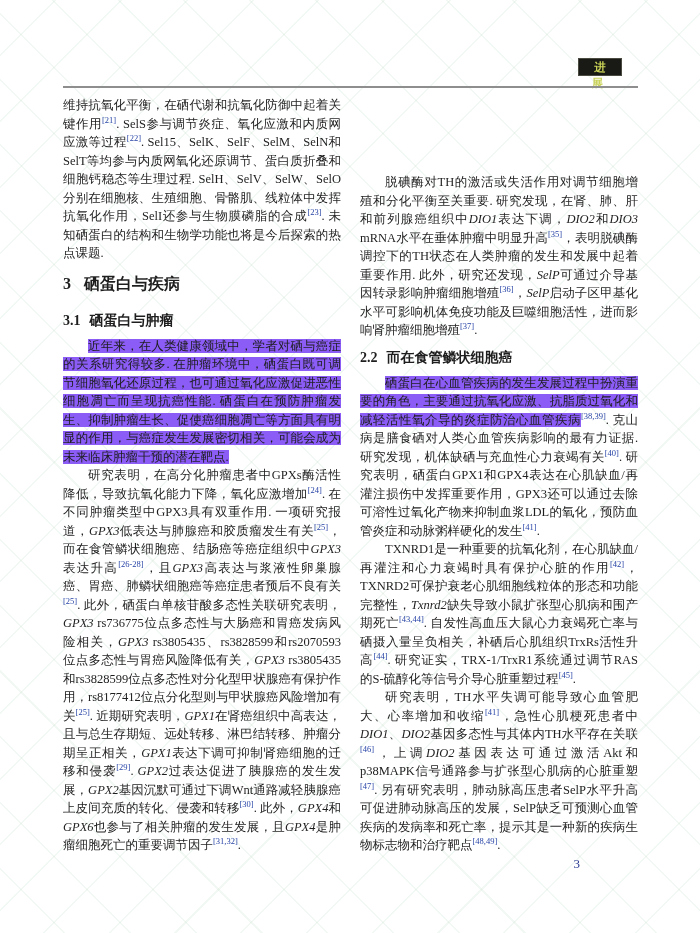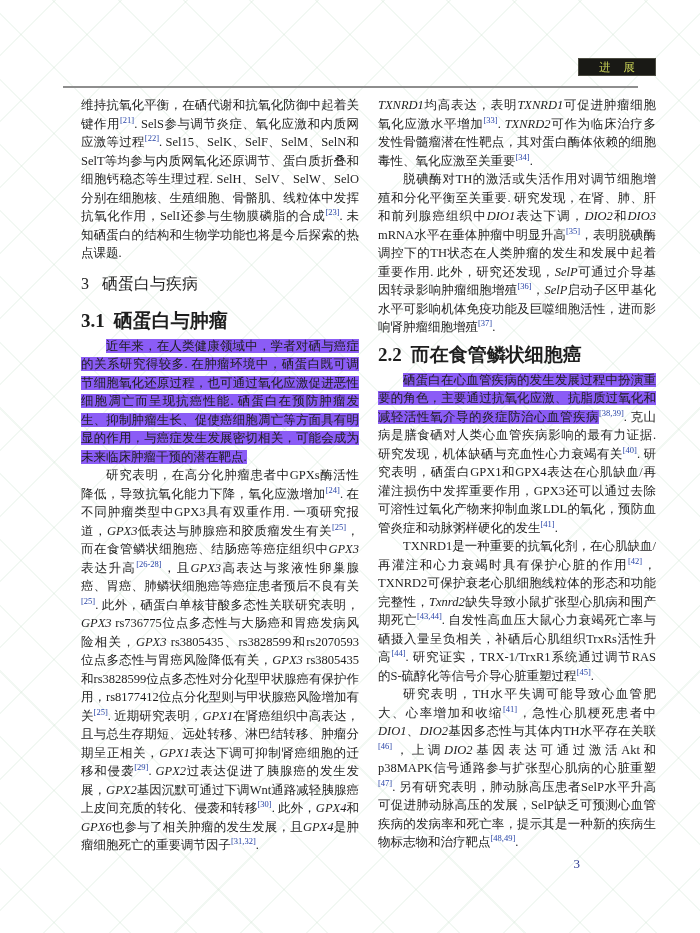--- a/index.html
+++ b/index.html
@@ -9,34 +9,34 @@
     color:#1e1e1e;
   }
   .watermark {
     position:absolute; inset:0; pointer-events:none;
     background-image:
       repeating-linear-gradient(45deg,  transparent 0 45px, rgba(140,190,145,0.20) 45px 46.5px),
       repeating-linear-gradient(-45deg, transparent 0 45px, rgba(140,190,145,0.20) 45px 46.5px);
     opacity:.55;
   }
   .badge {
-    position:absolute; left:578px; top:58px; width:78px; height:18px;
+    position:absolute; left:578px; top:58px; width:44px; height:18px;
     background:#191915; border:1px solid #4a4a40; box-sizing:border-box;
-    color:#c9d257; font-size:11.5px; font-weight:normal; line-height:16px;
+    color:#c9d257; font-size:11.5px; font-weight:bold; line-height:16px;
     text-align:center; letter-spacing:5px; text-indent:5px;
     font-family:"Liberation Sans","DejaVu Sans",sans-serif;
   }
   .rule { position:absolute; left:63px; top:86px; width:575px; height:2px; background:#8e8e8e; }
-  .content { position:absolute; left:81px; top:96px; width:575px; display:flex; gap:19px; }
+  .content { position:absolute; left:63px; top:96px; width:575px; display:flex; gap:19px;align-items:flex-end; }
   .col { width:278px; font-size:12.5px; line-height:18.5px; text-align:justify; }
   p.para { margin:0; }
   p.indent { text-indent:2em; }
-  .h1 { font-size:16px; font-weight:normal; margin:11px 0 18px; line-height:20px; }
+  .h1 { font-size:16px; font-weight:bold; margin:11px 0 18px; line-height:20px; }
   .h1 .hnum { margin-right:13px; }
-  .h2 { font-size:19px; font-weight:bold; margin:9px 0 7px; line-height:18px; }
+  .h2 { font-size:14px; font-weight:bold; margin:9px 0 7px; line-height:18px; }
   .h2 .hnum { margin-right:9px; }
   .seg-n {}
   .seg-i { font-style:italic; }
   .seg-h { background:#8b5cf6; }
   sup.seg-c { color:#2743a6; font-size:8.5px; line-height:0; letter-spacing:0; }
   .pagenum {
     position:absolute; left:540px; top:856px; width:40px; text-align:right;
     color:#27368f; font-size:13px; font-family:"Liberation Serif","DejaVu Serif",serif;
   }
 </style>
@@ -51,21 +51,20 @@
 
   <div class="content">
     <div class="col" id="col-left">
         <p class="para"><span class="seg-n">维持抗氧化平衡，在硒代谢和抗氧化防御中起着关键作用</span><sup class="seg-c">[21]</sup><span class="seg-n">. SelS参与调节炎症、氧化应激和内质网应激等过程</span><sup class="seg-c">[22]</sup><span class="seg-n">. Sel15、SelK、SelF、SelM、SelN和SelT等均参与内质网氧化还原调节、蛋白质折叠和细胞钙稳态等生理过程. SelH、SelV、SelW、SelO分别在细胞核、生殖细胞、骨骼肌、线粒体中发挥抗氧化作用，SelI还参与生物膜磷脂的合成</span><sup class="seg-c">[23]</sup><span class="seg-n">. 未知硒蛋白的结构和生物学功能也将是今后探索的热点课题.</span></p>
         <div class="h1"><span class="hnum">3</span><span>硒蛋白与疾病</span></div>
         <div class="h2"><span class="hnum">3.1</span><span>硒蛋白与肿瘤</span></div>
         <p class="para indent"><span class="seg-h">近年来，在人类健康领域中，学者对硒与癌症的关系研究得较多. 在肿瘤环境中，硒蛋白既可调节细胞氧化还原过程，也可通过氧化应激促进恶性细胞凋亡而呈现抗癌性能. 硒蛋白在预防肿瘤发生、抑制肿瘤生长、促使癌细胞凋亡等方面具有明显的作用，与癌症发生发展密切相关，可能会成为未来临床肿瘤干预的潜在靶点.</span></p>
         <p class="para indent"><span class="seg-n">研究表明，在高分化肿瘤患者中GPXs酶活性降低，导致抗氧化能力下降，氧化应激增加</span><sup class="seg-c">[24]</sup><span class="seg-n">. 在不同肿瘤类型中GPX3具有双重作用. 一项研究报道，</span><span class="seg-i">GPX3</span><span class="seg-n">低表达与肺腺癌和胶质瘤发生有关</span><sup class="seg-c">[25]</sup><span class="seg-n">，而在食管鳞状细胞癌、结肠癌等癌症组织中</span><span class="seg-i">GPX3</span><span class="seg-n">表达升高</span><sup class="seg-c">[26-28]</sup><span class="seg-n">，且</span><span class="seg-i">GPX3</span><span class="seg-n">高表达与浆液性卵巢腺癌、胃癌、肺鳞状细胞癌等癌症患者预后不良有关</span><sup class="seg-c">[25]</sup><span class="seg-n">. 此外，硒蛋白单核苷酸多态性关联研究表明，</span><span class="seg-i">GPX3</span><span class="seg-n"> rs736775位点多态性与大肠癌和胃癌发病风险相关，</span><span class="seg-i">GPX3</span><span class="seg-n"> rs3805435、rs3828599和rs2070593位点多态性与胃癌风险降低有关，</span><span class="seg-i">GPX3</span><span class="seg-n"> rs3805435和rs3828599位点多态性对分化型甲状腺癌有保护作用，rs8177412位点分化型则与甲状腺癌风险增加有关</span><sup class="seg-c">[25]</sup><span class="seg-n">. 近期研究表明，</span><span class="seg-i">GPX1</span><span class="seg-n">在肾癌组织中高表达，且与总生存期短、远处转移、淋巴结转移、肿瘤分期呈正相关，</span><span class="seg-i">GPX1</span><span class="seg-n">表达下调可抑制肾癌细胞的迁移和侵袭</span><sup class="seg-c">[29]</sup><span class="seg-n">. </span><span class="seg-i">GPX2</span><span class="seg-n">过表达促进了胰腺癌的发生发展，</span><span class="seg-i">GPX2</span><span class="seg-n">基因沉默可通过下调Wnt通路减轻胰腺癌上皮间充质的转化、侵袭和转移</span><sup class="seg-c">[30]</sup><span class="seg-n">. 此外，</span><span class="seg-i">GPX4</span><span class="seg-n">和</span><span class="seg-i">GPX6</span><span class="seg-n">也参与了相关肿瘤的发生发展，且</span><span class="seg-i">GPX4</span><span class="seg-n">是肿瘤细胞死亡的重要调节因子</span><sup class="seg-c">[31,32]</sup><span class="seg-n">.</span></p>
       </div>
     <div class="col" id="col-right">
-        <p class="para"><span class="seg-i">TXNRD1</span><span class="seg-n">均高表达，表明</span><span class="seg-i">TXNRD1</span><span class="seg-n">可促进肿瘤细胞氧化应激水平增加</span><sup class="seg-c">[33]</sup><span class="seg-n">. </span><span class="seg-i">TXNRD2</span><span class="seg-n">可作为临床治疗多发性骨髓瘤潜在性靶点，其对蛋白酶体依赖的细胞毒性、氧化应激至关重要</span><sup class="seg-c">[34]</sup><span class="seg-n">.</span></p>
         <p class="para indent"><span class="seg-n">脱碘酶对TH的激活或失活作用对调节细胞增殖和分化平衡至关重要. 研究发现，在肾、肺、肝和前列腺癌组织中</span><span class="seg-i">DIO1</span><span class="seg-n">表达下调，</span><span class="seg-i">DIO2</span><span class="seg-n">和</span><span class="seg-i">DIO3</span><span class="seg-n"> mRNA水平在垂体肿瘤中明显升高</span><sup class="seg-c">[35]</sup><span class="seg-n">，表明脱碘酶调控下的TH状态在人类肿瘤的发生和发展中起着重要作用. 此外，研究还发现，</span><span class="seg-i">SelP</span><span class="seg-n">可通过介导基因转录影响肿瘤细胞增殖</span><sup class="seg-c">[36]</sup><span class="seg-n">，</span><span class="seg-i">SelP</span><span class="seg-n">启动子区甲基化水平可影响机体免疫功能及巨噬细胞活性，进而影响肾肿瘤细胞增殖</span><sup class="seg-c">[37]</sup><span class="seg-n">.</span></p>
         <div class="h2"><span class="hnum">2.2</span><span>而在食管鳞状细胞癌</span></div>
         <p class="para indent"><span class="seg-h">硒蛋白在心血管疾病的发生发展过程中扮演重要的角色，主要通过抗氧化应激、抗脂质过氧化和减轻活性氧介导的炎症防治心血管疾病</span><sup class="seg-c">[38,39]</sup><span class="seg-n">. 克山病是膳食硒对人类心血管疾病影响的最有力证据. 研究发现，机体缺硒与充血性心力衰竭有关</span><sup class="seg-c">[40]</sup><span class="seg-n">. 研究表明，硒蛋白GPX1和GPX4表达在心肌缺血/再灌注损伤中发挥重要作用，GPX3还可以通过去除可溶性过氧化产物来抑制血浆LDL的氧化，预防血管炎症和动脉粥样硬化的发生</span><sup class="seg-c">[41]</sup><span class="seg-n">.</span></p>
         <p class="para indent"><span class="seg-n">TXNRD1是一种重要的抗氧化剂，在心肌缺血/再灌注和心力衰竭时具有保护心脏的作用</span><sup class="seg-c">[42]</sup><span class="seg-n">，TXNRD2可保护衰老心肌细胞线粒体的形态和功能完整性，</span><span class="seg-i">Txnrd2</span><span class="seg-n">缺失导致小鼠扩张型心肌病和围产期死亡</span><sup class="seg-c">[43,44]</sup><span class="seg-n">. 自发性高血压大鼠心力衰竭死亡率与硒摄入量呈负相关，补硒后心肌组织TrxRs活性升高</span><sup class="seg-c">[44]</sup><span class="seg-n">. 研究证实，TRX-1/TrxR1系统通过调节RAS的S-硫醇化等信号介导心脏重塑过程</span><sup class="seg-c">[45]</sup><span class="seg-n">.</span></p>
         <p class="para indent"><span class="seg-n">研究表明，TH水平失调可能导致心血管肥大、心率增加和收缩</span><sup class="seg-c">[41]</sup><span class="seg-n">，急性心肌梗死患者中</span><span class="seg-i">DIO1</span><span class="seg-n">、</span><span class="seg-i">DIO2</span><span class="seg-n">基因多态性与其体内TH水平存在关联</span><sup class="seg-c">[46]</sup><span class="seg-n">，上调</span><span class="seg-i">DIO2</span><span class="seg-n">基因表达可通过激活Akt和p38MAPK信号通路参与扩张型心肌病的心脏重塑</span><sup class="seg-c">[47]</sup><span class="seg-n">. 另有研究表明，肺动脉高压患者SelP水平升高可促进肺动脉高压的发展，SelP缺乏可预测心血管疾病的发病率和死亡率，提示其是一种新的疾病生物标志物和治疗靶点</span><sup class="seg-c">[48,49]</sup><span class="seg-n">.</span></p>
       </div>
   </div>
 
   <div class="pagenum">3</div>
 </div>

